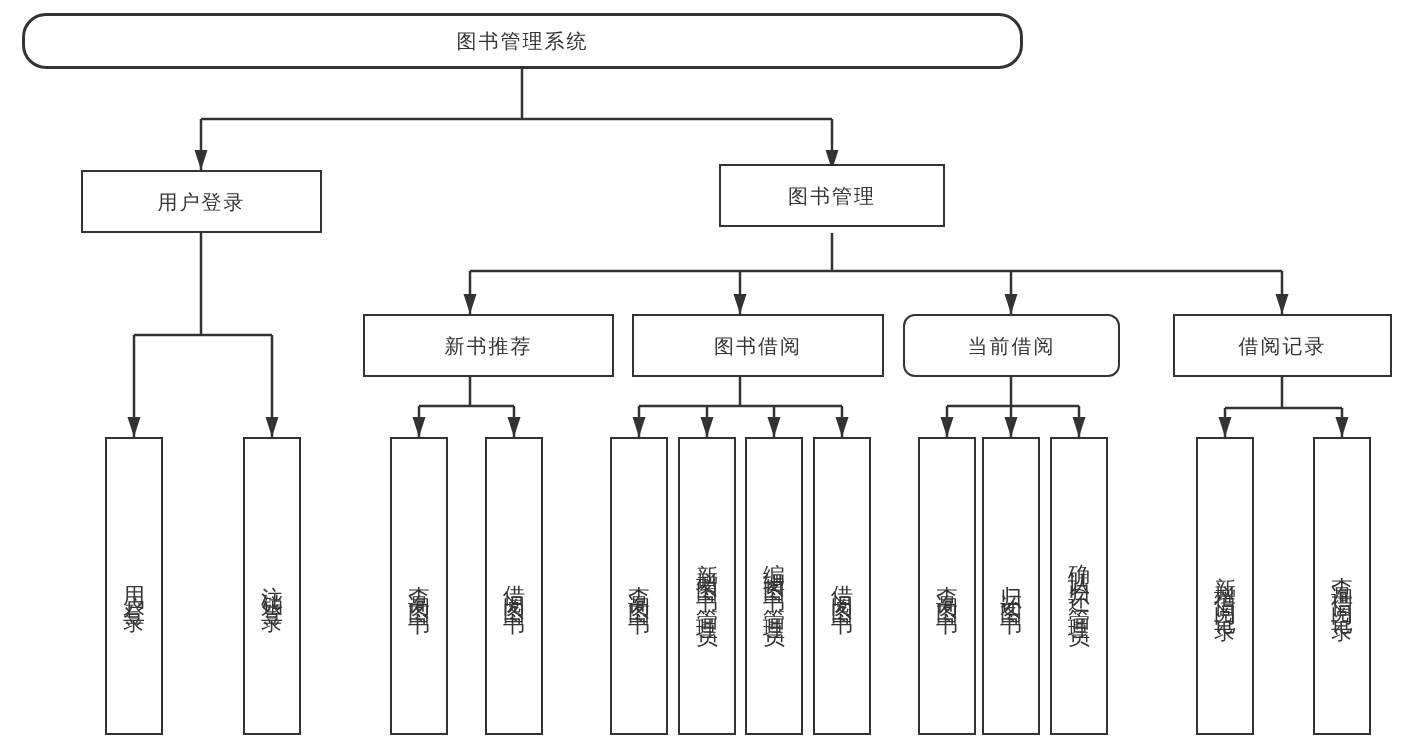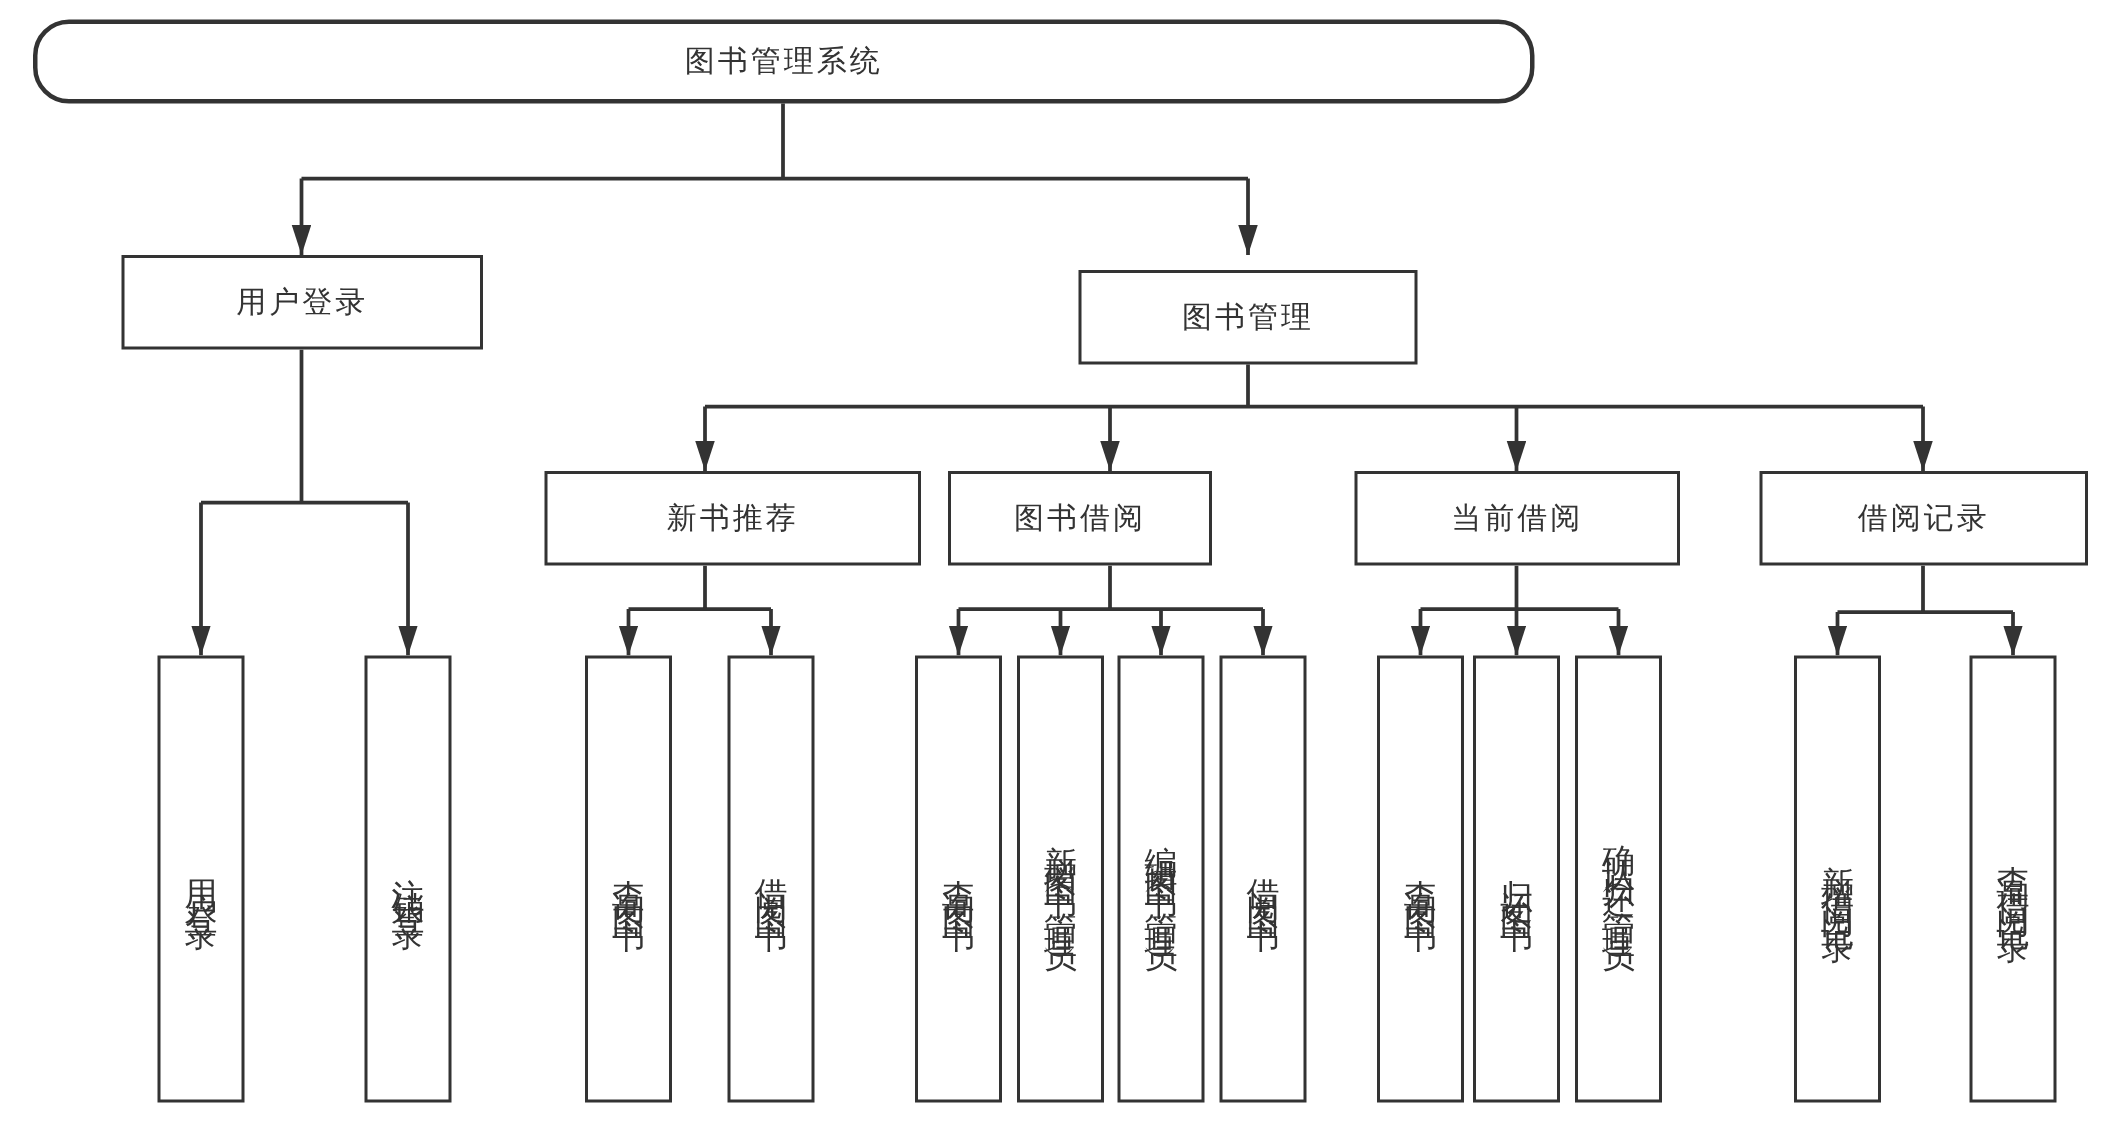--- a/index.html
+++ b/index.html
@@ -58,24 +58,24 @@
     font-size: 21px;
     letter-spacing: 1px;
     color: rgba(175, 178, 183, 0.9);
     white-space: nowrap;
     z-index: 20;
     pointer-events: none;
   }
   
   .pos-root  { left: 22px;   top: 13px;  width: 1001px; height: 56px; }
   .pos-l2a   { left: 81px;   top: 170px; width: 241px;  height: 63px; }
-  .pos-l2b   { left: 719px;  top: 180px; width: 226px;  height: 63px; }
+  .pos-l2b   { left: 719px;  top: 164px; width: 226px;  height: 63px; }
   .pos-l3a   { left: 363px;  top: 314px; width: 251px;  height: 63px; }
-  .pos-l3b   { left: 632px;  top: 314px; width: 176px;  height: 63px; }
-  .pos-l3c   { left: 903px;  top: 314px; width: 217px;  height: 63px; }
+  .pos-l3b   { left: 632px;  top: 314px; width: 252px;  height: 63px; }
+  .pos-l3c   { left: 903px;  top: 314px; width: 217px;  height: 63px; border-radius: 12px; }
   .pos-l3d   { left: 1173px; top: 314px; width: 219px;  height: 63px; }
   .leaf      { top: 437px;   width: 58px; height: 298px; }
   .pos-u1    { left: 105px;  }
   .pos-u2    { left: 243px;  }
   .pos-n1    { left: 390px;  }
   .pos-n2    { left: 485px;  }
   .pos-b1    { left: 610px;  }
   .pos-b2    { left: 678px;  }
   .pos-b3    { left: 745px;  }
   .pos-b4    { left: 813px;  }

